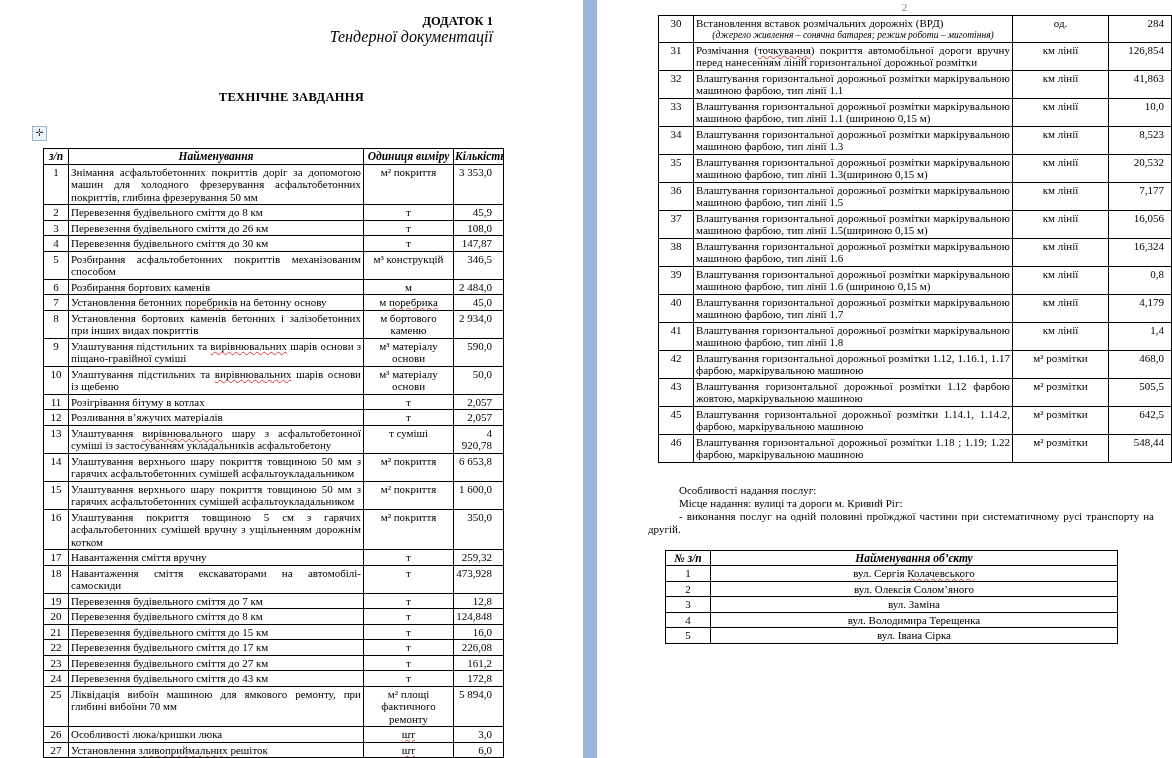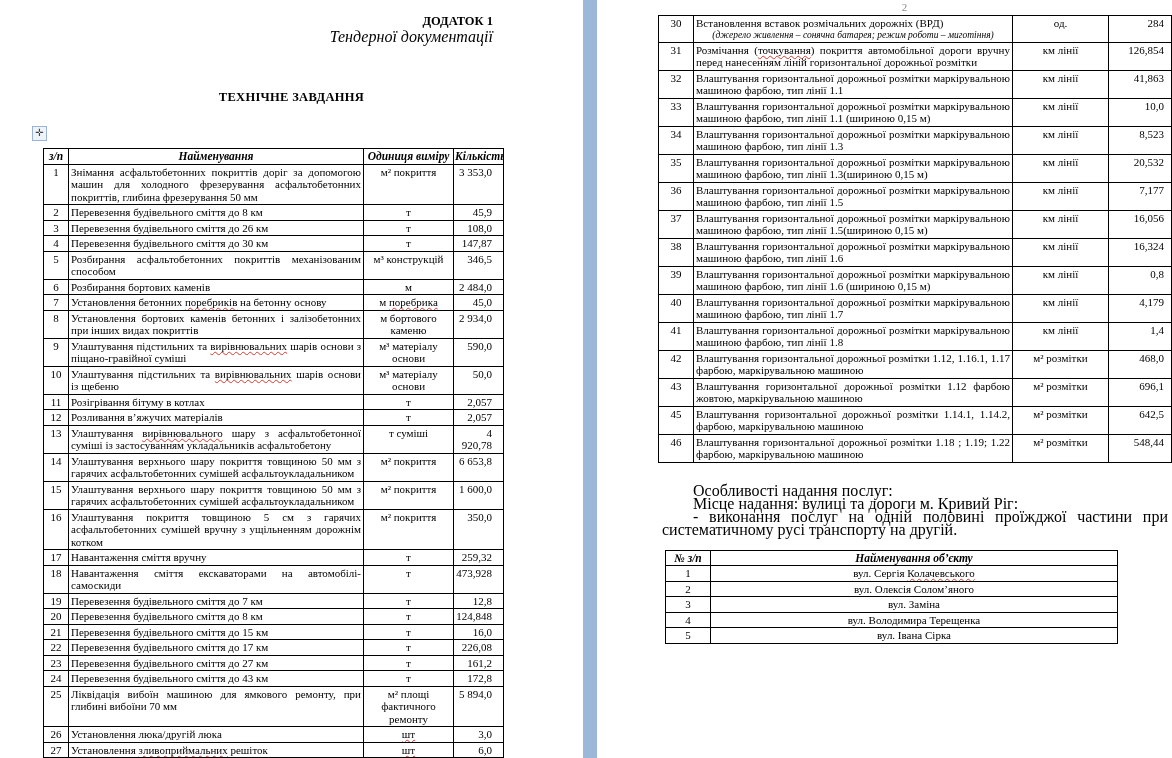--- a/index.html
+++ b/index.html
@@ -38,21 +38,21 @@
   #t1 td.qty{padding-right:11px;}
   #t1 tbody tr:last-child td{border-bottom:1px dashed var(--dash,#9fb0c6);}
 
   
   .pagenum{padding-top:1px;text-align:center;font-size:11px;color:#8a8a8a;width:615px;}
   #t2{margin-left:61px;margin-top:2px;width:513px;}
   #t2 col.c1{width:35px;} #t2 col.c2{width:319px;} #t2 col.c3{width:96px;} #t2 col.c4{width:63px;}
   #t2 td.qty{padding-right:7px;}
   .cellnote{font-style:italic;font-size:9.5px;line-height:11px;text-align:center;}
 
-  .notes{margin-left:65px;width:506px;margin-top:21px;font-size:16px;line-height:13px;}
+  .notes{margin-left:51px;width:506px;margin-top:21px;font-size:11px;line-height:13px;}
   .notes p{margin:0;text-indent:31px;text-align:justify;}
 
   #t3{margin-left:68px;margin-top:14px;width:452px;}
   #t3 col.c1{width:45px;} #t3 col.c2{width:407px;}
   #t3 td{text-align:center;}
 
   .sp{
     text-decoration:underline;
     text-decoration-style:wavy;
     text-decoration-color:var(--squiggle,#d6392e);
@@ -234,21 +234,21 @@
           <td class="qty">172,8</td>
         </tr>
         <tr>
           <td class="num">25</td>
           <td class="name">Ліквідація вибоїн машиною для ямкового ремонту, при глибині вибоїни  70 мм</td>
           <td class="unit">м² площі фактичного ремонту</td>
           <td class="qty">5 894,0</td>
         </tr>
         <tr>
           <td class="num">26</td>
-          <td class="name">Установлення люка/другій люка</td>
+          <td class="name">Особливості люка/кришки люка</td>
           <td class="unit"><span class="sp">шт</span></td>
           <td class="qty">3,0</td>
         </tr>
         <tr>
           <td class="num">27</td>
           <td class="name">Установлення <span class="sp">зливоприймальних</span> решіток</td>
           <td class="unit"><span class="sp">шт</span></td>
           <td class="qty">6,0</td>
         </tr>
         <tr>
@@ -347,21 +347,21 @@
         <tr>
           <td class="num">42</td>
           <td class="name">Влаштування горизонтальної дорожньої розмітки 1.12, 1.16.1, 1.17  фарбою, маркірувальною машиною</td>
           <td class="unit">м² розмітки</td>
           <td class="qty">468,0</td>
         </tr>
         <tr>
           <td class="num">43</td>
           <td class="name">Влаштування горизонтальної дорожньої розмітки 1.12  фарбою жовтою, маркірувальною машиною</td>
           <td class="unit">м² розмітки</td>
-          <td class="qty">696,1</td>
+          <td class="qty">505,5</td>
         </tr>
         <tr>
           <td class="num">45</td>
           <td class="name">Влаштування горизонтальної дорожньої розмітки 1.14.1, 1.14.2, фарбою, маркірувальною машиною</td>
           <td class="unit">м² розмітки</td>
           <td class="qty">642,5</td>
         </tr>
         <tr>
           <td class="num">46</td>
           <td class="name">Влаштування горизонтальної дорожньої розмітки 1.18 ; 1.19; 1.22 фарбою, маркірувальною машиною</td>

